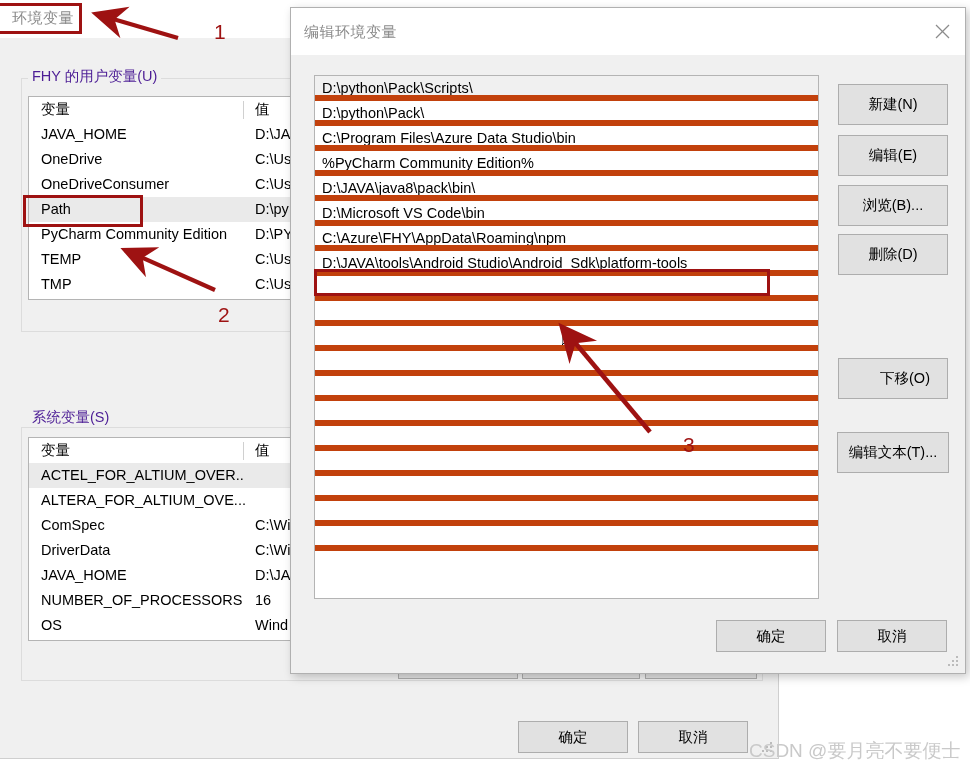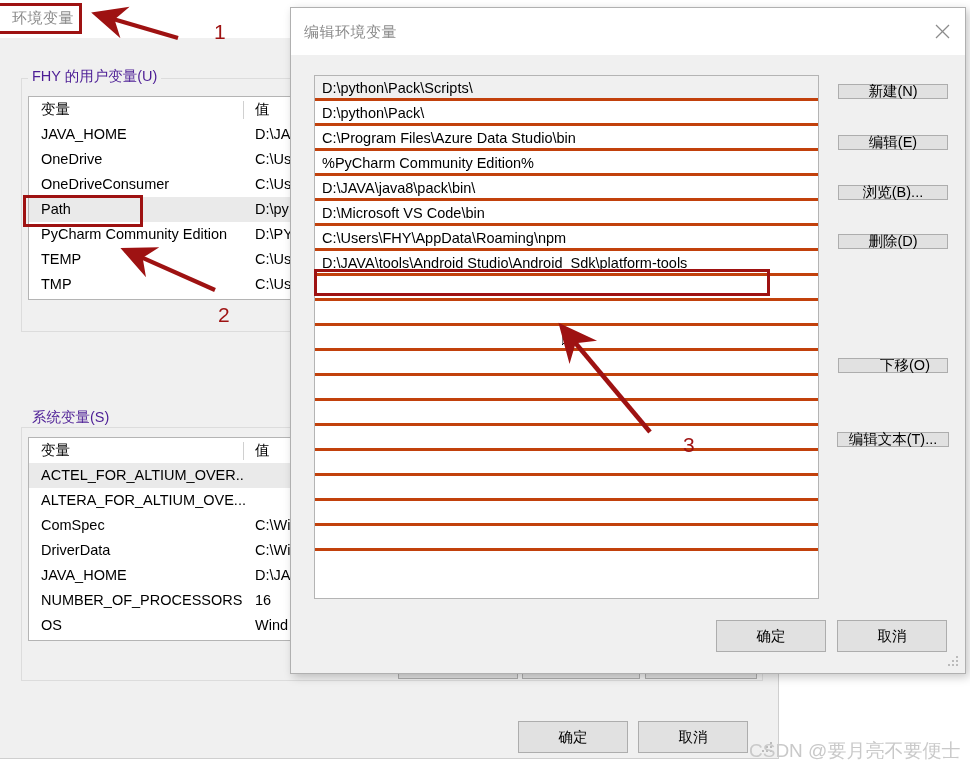--- a/index.html
+++ b/index.html
@@ -78,26 +78,26 @@
     position:absolute;right:0;top:0;width:46px;height:46px;
     display:flex;align-items:center;justify-content:center;
   }
   #modal-close svg{display:block;}
   #path-list{
     position:absolute;left:23px;top:67px;width:505px;height:524px;
     background:#ffffff;border:1px solid #b4b4b4;box-sizing:border-box;overflow:hidden;
   }
   .pathrow{
     height:25px;line-height:25px;padding-left:7px;font-size:14.5px;
-    border-bottom:3px solid #c2410c;white-space:nowrap;overflow:hidden;
+    border-bottom:6px solid #c2410c;white-space:nowrap;overflow:hidden;
     box-sizing:border-box;
   }
   .pathrow.first{background:#f0f0f0;}
   .sidebtn{
-    position:absolute;left:547px;width:110px;height:15px;
+    position:absolute;left:547px;width:110px;height:41px;
     background:#e1e1e1;border:1px solid #adadad;box-sizing:border-box;
     display:flex;align-items:center;justify-content:center;font-size:14.5px;
     cursor:default;
   }
   .modal-bottom-btn{
     position:absolute;width:110px;height:32px;top:612px;
     background:#e1e1e1;border:1px solid #adadad;box-sizing:border-box;
     display:flex;align-items:center;justify-content:center;font-size:14.5px;
     cursor:default;
   }
@@ -239,21 +239,21 @@
     </div>
   </div>
 
   <div id="path-list">
     <div class="pathrow first">D:\python\Pack\Scripts\</div>
     <div class="pathrow">D:\python\Pack\</div>
     <div class="pathrow">C:\Program Files\Azure Data Studio\bin</div>
     <div class="pathrow">%PyCharm Community Edition%</div>
     <div class="pathrow">D:\JAVA\java8\pack\bin\</div>
     <div class="pathrow">D:\Microsoft VS Code\bin</div>
-    <div class="pathrow">C:\Users\FHY\AppData\Roaming\npm</div>
+    <div class="pathrow">C:\Azure\FHY\AppData\Roaming\npm</div>
     <div class="pathrow">D:\JAVA\tools\Android Studio\Android_Sdk\platform-tools</div>
     <div class="pathrow"></div>
     <div class="pathrow"></div>
     <div class="pathrow"></div>
     <div class="pathrow"></div>
     <div class="pathrow"></div>
     <div class="pathrow"></div>
     <div class="pathrow"></div>
     <div class="pathrow"></div>
     <div class="pathrow"></div>

